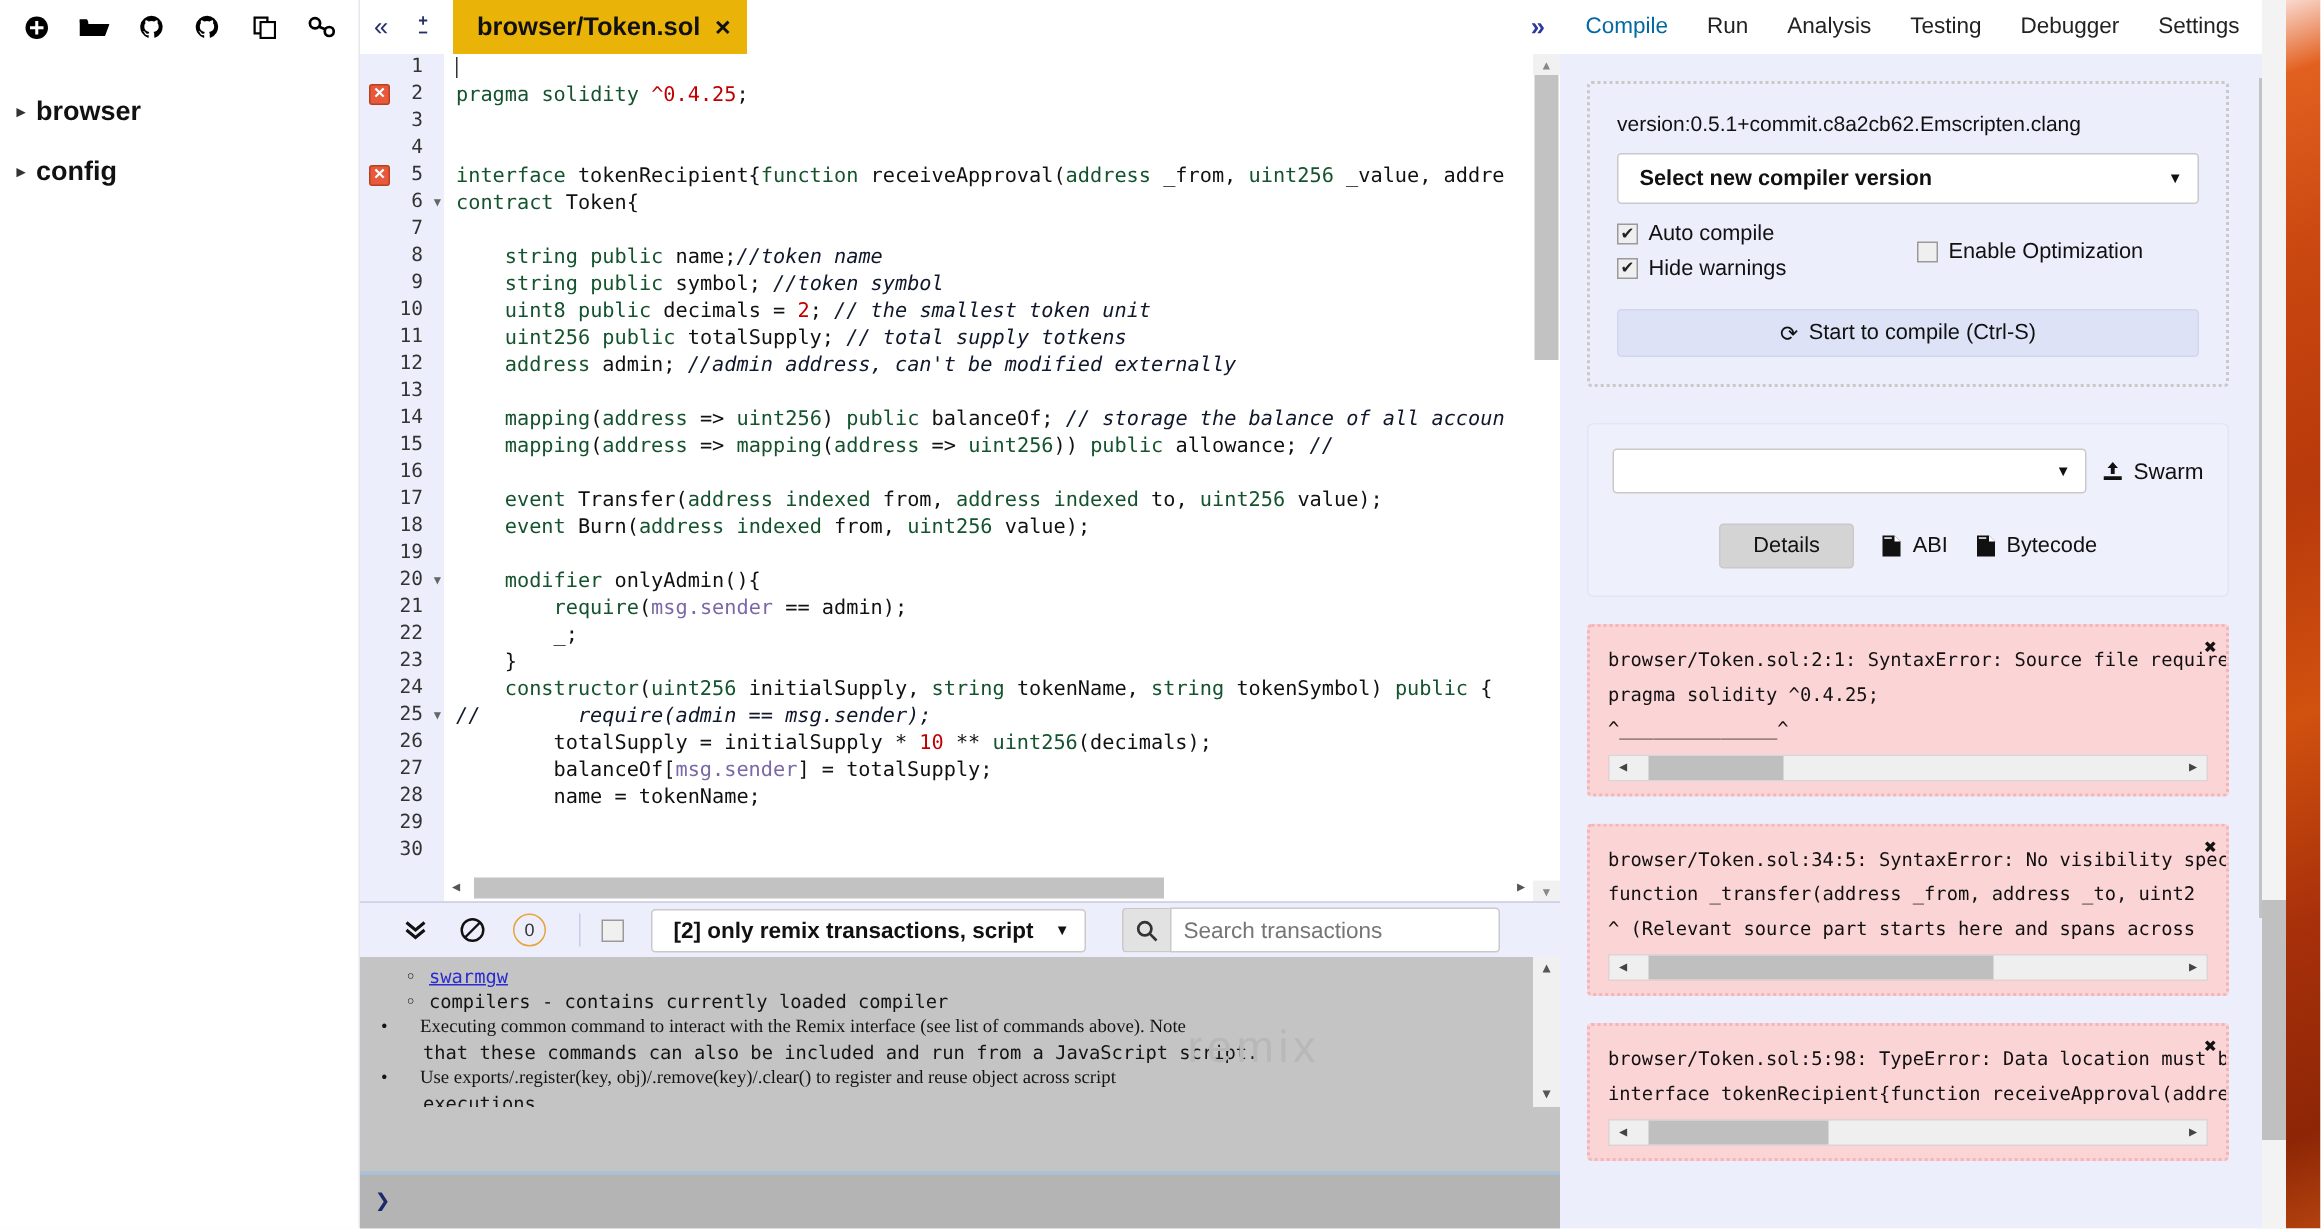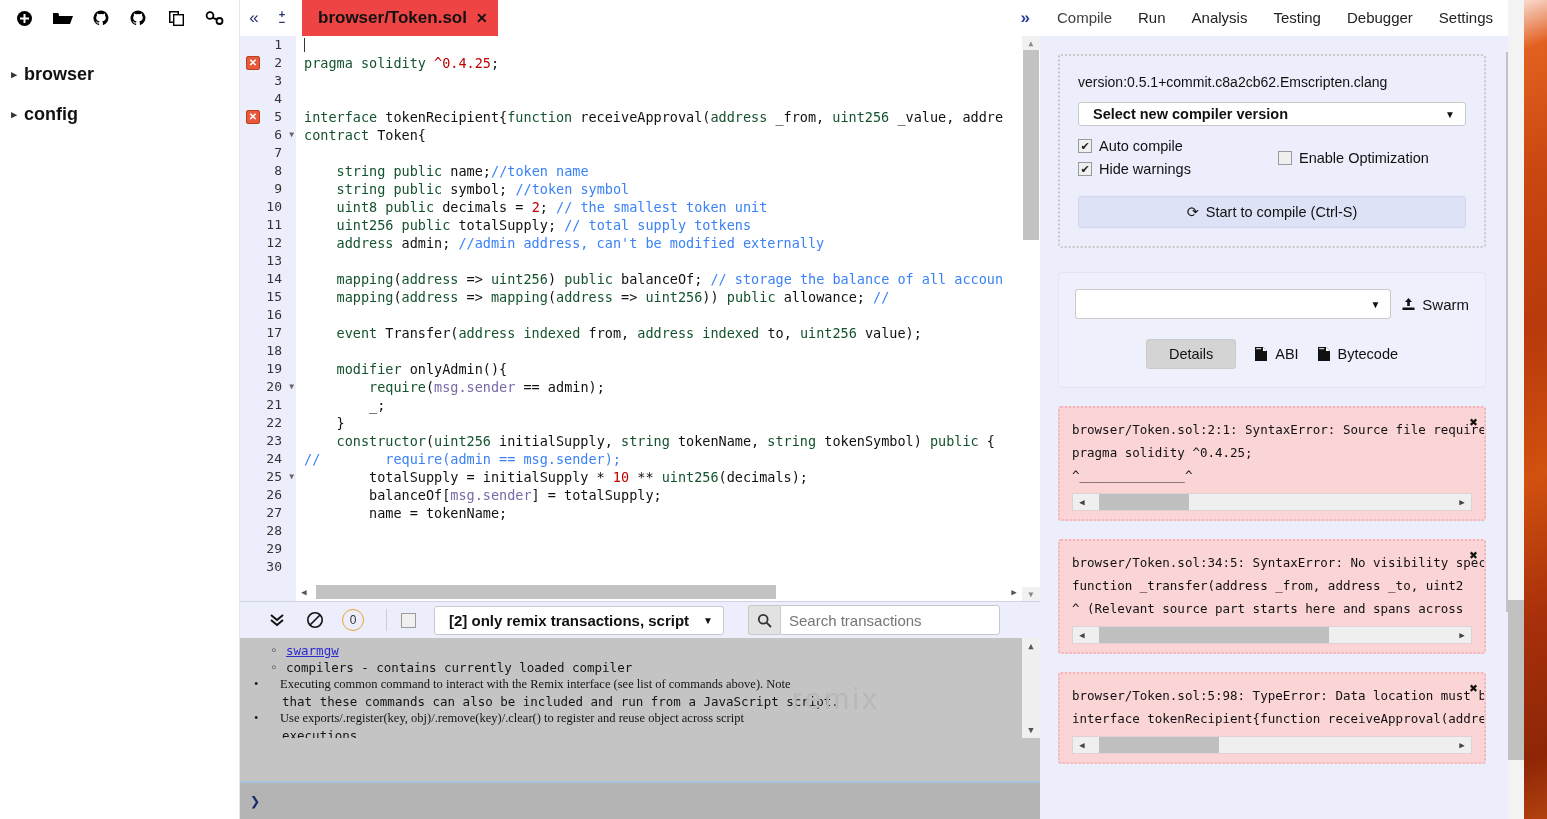--- a/index.html
+++ b/index.html
@@ -71,21 +71,21 @@
     font-size: 17px;
   }
   .tabbar-ctl.plusminus {
     flex-direction: column; font-size: 11px; line-height: 8px;
     font-weight: bold;
   }
   #filetab {
     height: 36px;
     display: flex; align-items: center;
     padding: 0 10px 0 16px;
-    background: #ef4444;
+    background: #eab308;
     color: #111;
     font-size: 17px; font-weight: bold;
     cursor: pointer;
     margin-left: 6px;
   }
   #filetab .tabclose {
     margin-left: 9px; font-size: 14px; font-weight: bold; color: #111;
     cursor: pointer;
   }
   #tab-expand {
@@ -135,21 +135,21 @@
     overflow: hidden;
     background: #ffffff;
   }
   .cline {
     height: 18px; line-height: 18px;
     white-space: pre;
     padding-left: 8px;
     color: #111;
   }
   .kw   { color: #14532d; }
-  .cmt  { color: #3b82f6; }
+  .cmt  { color: #0f172a; font-style: italic; }
   .num  { color: #c00000; }
   .lowlight { color: #7b68a8; }
   #caret {
     position: absolute; left: 8px; top: 2px;
     width: 1px; height: 14px; background: #333;
   }
   
   #ed-vscroll {
     position: absolute; right: 0; top: 0;
     width: 18px; height: 100%;
@@ -310,37 +310,37 @@
     display: flex; align-items: center;
     padding-left: 4px;
     overflow: hidden;
   }
   .rtab {
     padding: 0 13px;
     height: 36px; line-height: 36px;
     font-size: 15px; color: #222; cursor: pointer;
     white-space: nowrap;
   }
-  .rtab.active { color: #404040; }
+  .rtab.active { color: #0369a1; }
   #rbody {
     position: absolute; left: 0; top: 36px; right: 20px; bottom: 0;
     overflow: hidden;
     padding: 0 6px;
   }
   #compiler-box {
     border: 2px dotted #c9c9c9;
     border-radius: 3px;
     padding: 16px 18px 18px;
     background: #eceefb;
     margin: 18px 12px 0 12px;
   }
   .cb-label { font-size: 14px; color: #111; line-height: 20px; }
   #version-select {
     margin-top: 10px;
-    height: 24px;
+    height: 34px;
     background: #fff;
     border: 1px solid #c9c9c9; border-radius: 3px;
     display: flex; align-items: center; justify-content: space-between;
     padding: 0 10px 0 14px;
     font-size: 14.5px; font-weight: bold; color: #111;
     cursor: pointer;
   }
   #version-select .caret { font-size: 10px; }
   .chkrow {
     display: flex; align-items: center;
@@ -586,20 +586,21 @@
           <div class="cline">    <span class="kw">string</span> <span class="kw">public</span> name;<span class="cmt">//token name</span></div>
           <div class="cline">    <span class="kw">string</span> <span class="kw">public</span> symbol; <span class="cmt">//token symbol</span></div>
           <div class="cline">    <span class="kw">uint8</span> <span class="kw">public</span> decimals = <span class="num">2</span>; <span class="cmt">// the smallest token unit</span></div>
           <div class="cline">    <span class="kw">uint256</span> <span class="kw">public</span> totalSupply; <span class="cmt">// total supply totkens</span></div>
           <div class="cline">    <span class="kw">address</span> admin; <span class="cmt">//admin address, can't be modified externally</span></div>
           <div class="cline">&nbsp;</div>
           <div class="cline">    <span class="kw">mapping</span>(<span class="kw">address</span> =&gt; <span class="kw">uint256</span>) <span class="kw">public</span> balanceOf; <span class="cmt">// storage the balance of all accoun</span></div>
           <div class="cline">    <span class="kw">mapping</span>(<span class="kw">address</span> =&gt; <span class="kw">mapping</span>(<span class="kw">address</span> =&gt; <span class="kw">uint256</span>)) <span class="kw">public</span> allowance; <span class="cmt">//</span></div>
           <div class="cline">&nbsp;</div>
           <div class="cline">    <span class="kw">event</span> Transfer(<span class="kw">address</span> <span class="kw">indexed</span> from, <span class="kw">address</span> <span class="kw">indexed</span> to, <span class="kw">uint256</span> value);</div>
+          <div class="cline">    <span class="kw">event</span> Burn(<span class="kw">address</span> <span class="kw">indexed</span> from, <span class="kw">uint256</span> value);</div>
           <div class="cline">&nbsp;</div>
           <div class="cline">    <span class="kw">modifier</span> onlyAdmin(){</div>
           <div class="cline">        <span class="kw">require</span>(<span class="lowlight">msg.sender</span> == admin);</div>
           <div class="cline">        _;</div>
           <div class="cline">    }</div>
           <div class="cline">    <span class="kw">constructor</span>(<span class="kw">uint256</span> initialSupply, <span class="kw">string</span> tokenName, <span class="kw">string</span> tokenSymbol) <span class="kw">public</span> {</div>
           <div class="cline"><span class="cmt">//        require(admin == msg.sender);</span></div>
           <div class="cline">        totalSupply = initialSupply * <span class="num">10</span> ** <span class="kw">uint256</span>(decimals);</div>
           <div class="cline">        balanceOf[<span class="lowlight">msg.sender</span>] = totalSupply;</div>
           <div class="cline">        name = tokenName;</div>

